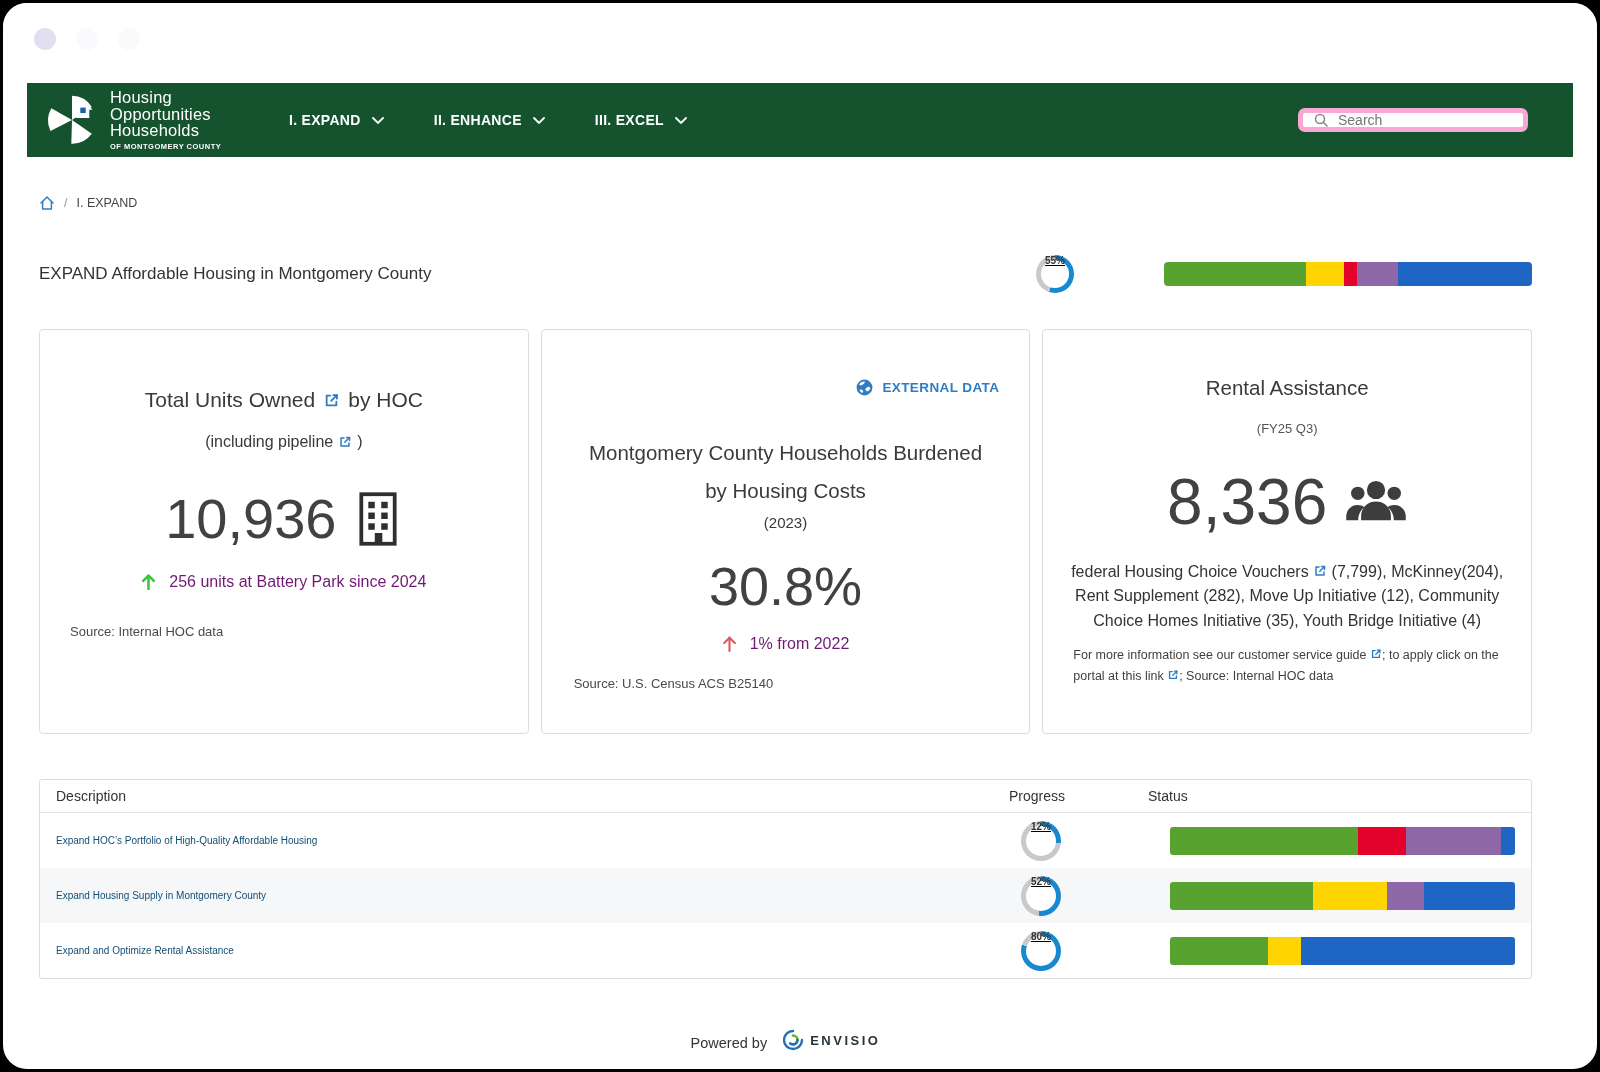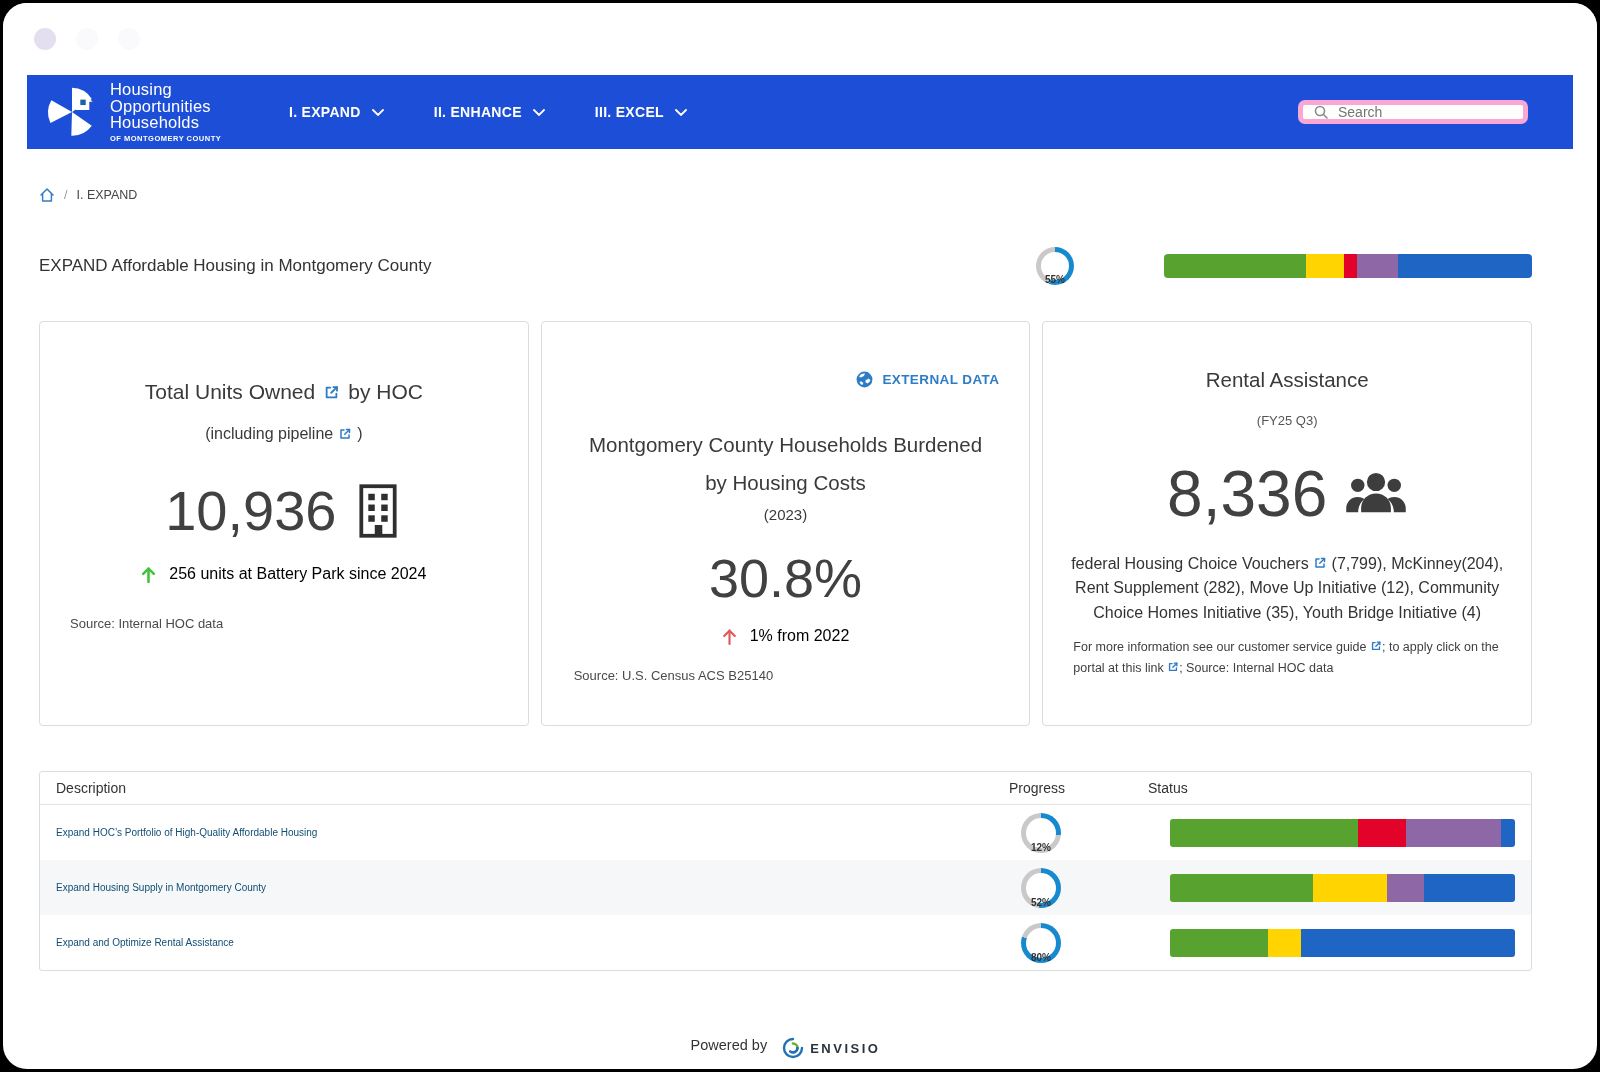--- a/index.html
+++ b/index.html
@@ -7,21 +7,21 @@
   *{box-sizing:border-box;}
   .frame{position:absolute;inset:3px;background:#fff;border-radius:24px;overflow:hidden;}
 
   
   .chrome{height:72px;display:flex;align-items:center;padding-left:31px;gap:20px;background:#fff;}
   .dot{width:22px;height:22px;border-radius:50%;}
   .dot-1{background:#e4def1;}
   .dot-2,.dot-3{background:#faf9fc;}
 
   
-  .navbar{margin:0 24px;height:74px;background:#1d4ed8;display:flex;align-items:center;padding:0 45px 0 16px;}
+  .navbar{margin:8px 24px;height:74px;background:#14532d;display:flex;align-items:center;padding:0 45px 0 16px;}
   .logo{display:flex;align-items:center;gap:9px;min-width:208px;cursor:pointer;}
   .logo-mark{width:58px;height:58px;flex:none;}
   .logo-text{color:#fff;}
   .logo-line{font-size:16.5px;line-height:16.5px;font-weight:400;letter-spacing:0.2px;}
   .logo-tagline{font-size:7.5px;font-weight:700;letter-spacing:0.5px;margin-top:3px;}
   .nav-items{display:flex;gap:50px;margin-left:38px;}
   .nav-item{display:flex;align-items:center;gap:11px;background:none;border:none;color:#fff;
     font-weight:700;font-size:14px;letter-spacing:0.3px;cursor:pointer;font-family:inherit;padding:0;}
   .search{margin-left:auto;width:230px;height:24px;background:#fff;border:5px solid #f9a8d4;
     border-radius:7px;display:flex;align-items:center;padding:0 10px;gap:7px;}
@@ -34,37 +34,37 @@
   .breadcrumb{margin-top:37px;display:flex;align-items:center;gap:9px;font-size:12.5px;color:#454545;height:17px;}
   .crumb-sep{color:#9a9a9a;}
 
   
   .title-row{margin-top:44px;display:flex;align-items:center;height:38px;}
   .page-title{font-size:17px;color:#333;}
   .title-row .donut-sm{margin-left:auto;}
   .overview-bar{width:368px;height:24px;border-radius:4px;margin-left:90px;}
 
   
-  .donut{position:relative;border-radius:50%;display:flex;align-items:flex-end;justify-content:center;flex:none;}
+  .donut{position:relative;border-radius:50%;display:flex;align-items:flex-start;justify-content:center;flex:none;text-decoration:underline;}
   .donut::before{content:"";position:absolute;inset:5px;background:#fff;border-radius:50%;}
   .donut-label{position:relative;font-size:10px;font-weight:700;color:#333;}
   .donut-sm{width:38px;height:38px;}
   .donut-md{width:40px;height:40px;}
 
   
   .stackbar{display:flex;overflow:hidden;}
   .stackbar>div{height:100%;}
 
   
   .cards{display:flex;gap:12px;margin-top:36px;}
   .card{flex:1;border:1px solid #dcdcdc;border-radius:4px;background:#fff;height:405px;position:relative;text-align:center;}
   .card-title{font-size:21px;font-weight:400;color:#3a3a3a;display:flex;align-items:center;justify-content:center;gap:8px;}
   .card-sub{font-size:16px;color:#3a3a3a;margin-top:10px;display:flex;align-items:center;justify-content:center;gap:5px;}
   .big-value{font-size:56px;color:#414141;display:flex;align-items:center;justify-content:center;gap:18px;line-height:1;}
-  .trend{display:flex;align-items:center;justify-content:center;gap:13px;font-size:16px;color:#000000;}
+  .trend{display:flex;align-items:flex-start;justify-content:center;gap:13px;font-size:16px;color:#701a75;}
   .source{font-size:13px;color:#4a4a4a;text-align:left;padding-left:30px;position:absolute;left:0;right:0;}
   .c1-title{margin-top:58px;}
   .c1-value{margin-top:40px;align-items:center;}
   .c1-trend{margin-top:26px;}
   .c1-source{top:250px;margin-top:44px;}
   .badge{position:absolute;top:48px;right:30px;display:flex;align-items:center;gap:8px;color:#2e7cc4;
     font-weight:700;font-size:13.5px;letter-spacing:0.4px;cursor:default;}
   .c2-title{margin:104px auto 0;width:84%;font-size:20.5px;font-weight:400;color:#3a3a3a;line-height:38px;}
   .c2-sub{font-size:15px;color:#3a3a3a;margin-top:4px;}
   .c2-value{margin-top:28px;font-size:54px;}
@@ -83,21 +83,21 @@
     border-bottom:1px solid #e3e3e3;font-size:14px;color:#333;}
   .th-desc{padding-left:16px;}
   .trow{display:grid;grid-template-columns:1fr 139px 383px;height:55px;align-items:center;}
   .trow.alt{background:#f6f7f9;}
   .row-link{color:#114e74;font-size:10px;padding-left:16px;cursor:pointer;text-decoration:none;}
   .cell-progress{display:flex;}
   .cell-progress .donut-md{margin-left:12px;}
   .cell-status .stackbar{width:345px;height:28px;border-radius:3px;margin-left:22px;}
 
   
-  .footer{margin-top:66px;display:flex;justify-content:center;align-items:flex-start;gap:15px;height:28px;}
+  .footer{margin-top:44px;display:flex;justify-content:center;align-items:flex-end;gap:15px;height:28px;}
   .powered{font-size:14.5px;color:#333;}
   .envisio{display:flex;align-items:center;gap:6px;cursor:pointer;}
   .envisio-text{font-size:13px;font-weight:700;color:#28343c;letter-spacing:2.5px;}
 
   .icon{display:inline-flex;align-items:center;justify-content:center;flex:none;}
 </style>
 </head>
 <body>
 
 <div class="frame">

